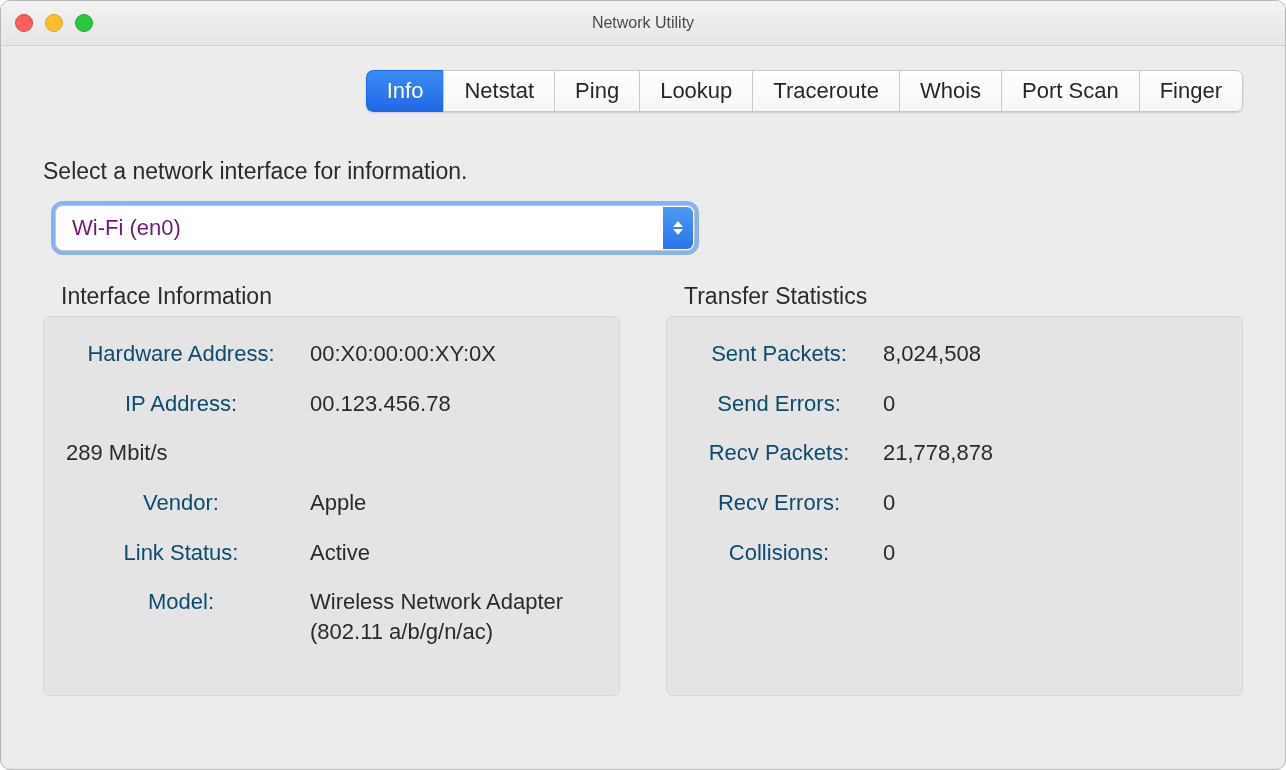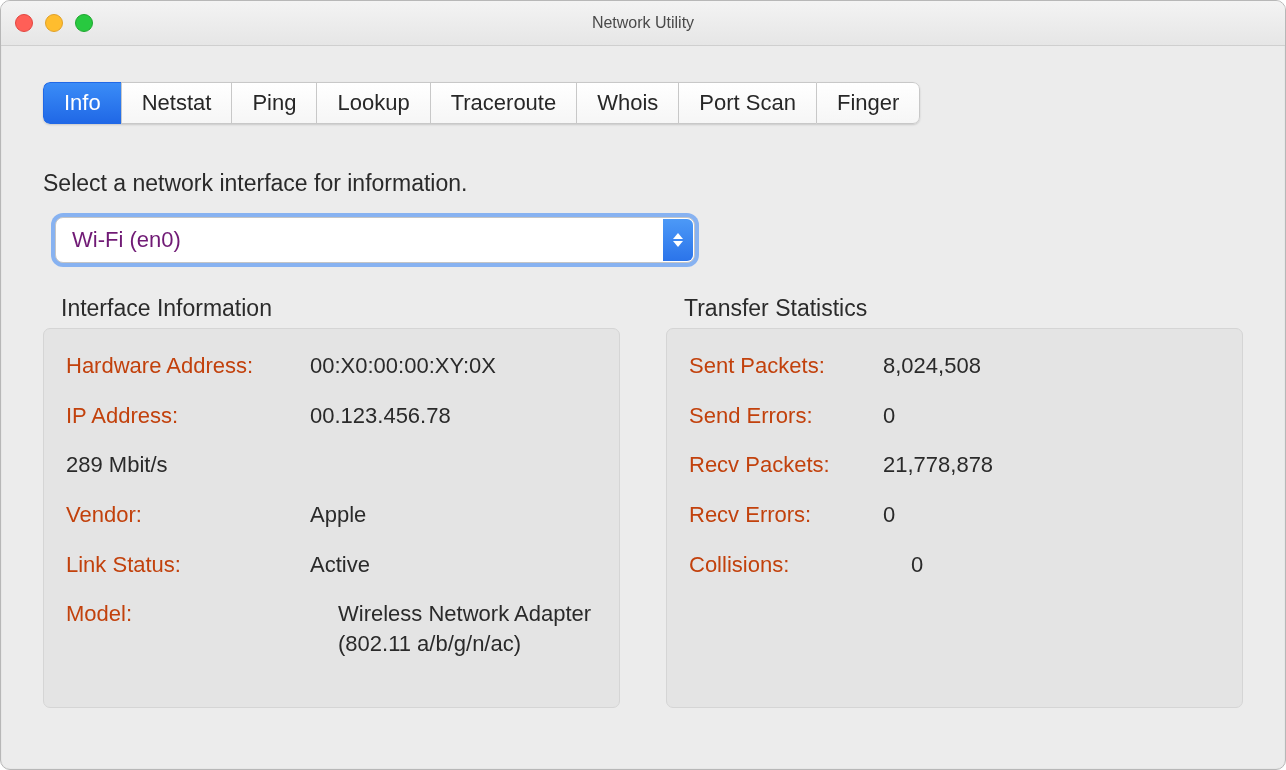--- a/index.html
+++ b/index.html
@@ -58,22 +58,22 @@
   .content {
     flex: 1;
     padding: 18px 42px 34px 42px;
     display: flex;
     flex-direction: column;
   }
 
   
   .tabbar {
     display: flex;
-    justify-content: flex-start;
-    margin-top: 18px;
+    justify-content: flex-end;
+    margin-top: 6px;
   }
   .tabs {
     display: flex;
     border-radius: 7px;
     overflow: hidden;
     box-shadow: 0 1px 2px rgba(0,0,0,0.15);
   }
   .tab {
     background: linear-gradient(#ffffff, #f6f6f6);
     border: 1px solid #c8c8c8;
@@ -179,26 +179,26 @@
     background: #e4e4e4;
     padding: 22px 22px 28px 22px;
     min-height: 380px;
     box-sizing: border-box;
   }
   .row {
     display: flex;
     margin-bottom: 20px;
     line-height: 1.35;
   }
-  .row:last-child { margin-bottom: 0; gap: 28px; }
+  .row:last-child { margin-bottom: 0; }
   .label {
     width: 230px;
-    text-align: left;
+    text-align: center;
     padding-right: 14px;
-    color: #c2410c;
+    color: #0c4a6e;
     flex-shrink: 0;
   }
   .value {
     color: #2a2a2a;
     flex: 1;
   }
   .fieldset.right .label { width: 180px; }
 </style>
 </head>
 <body>

